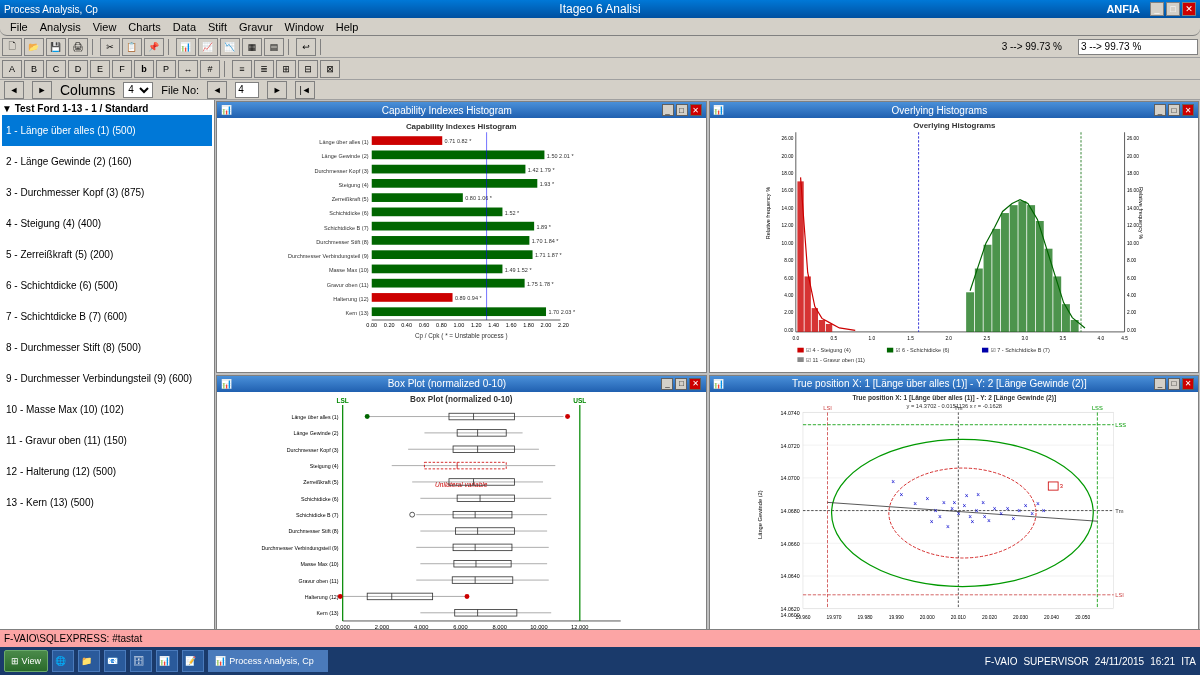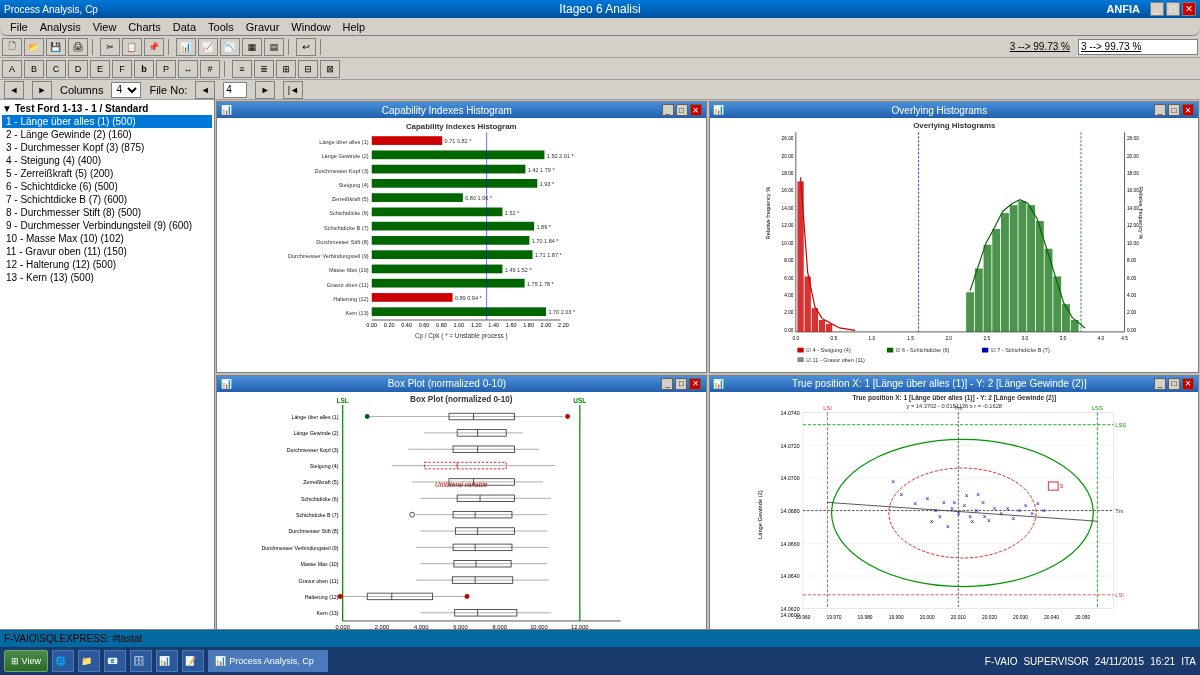--- a/index.html
+++ b/index.html
@@ -91,21 +91,21 @@
     .columns-bar {
       background: #d4d0c8;
       height: 20px;
       display: flex;
       align-items: center;
       padding: 0 4px;
       font-size: 11px;
       border-bottom: 1px solid #a0a0a0;
       gap: 8px;
     }
-    .col-label { font-size: 11px; }
+    .col-label { font-size: 14px; }
     .col-select {
       height: 16px;
       background: white;
       border: 1px solid #808080;
       font-size: 10px;
       width: 30px;
     }
 
     
     .sidebar {
@@ -116,21 +116,21 @@
       overflow-y: auto;
       font-size: 10px;
       padding: 2px;
     }
     .tree-root {
       font-weight: bold;
       font-size: 10px;
       padding: 1px 0;
     }
     .tree-item {
-      padding: 1px 4px;
+      padding: 10px 4px;
       cursor: pointer;
       white-space: nowrap;
     }
     .tree-item.selected { background: #0078d7; color: white; }
 
     
     .charts-area {
       flex: 1;
       display: grid;
       grid-template-columns: 1fr 1fr;
@@ -224,21 +224,21 @@
     <div class="title-bar-btn" style="background:#cc0000;color:white;">✕</div>
   </div>
 </div>
 
 <div class="menu-bar">
   <span class="menu-item">File</span>
   <span class="menu-item">Analysis</span>
   <span class="menu-item">View</span>
   <span class="menu-item">Charts</span>
   <span class="menu-item">Data</span>
-  <span class="menu-item">Tools</span>
+  <span class="menu-item">Stift</span>
   <span class="menu-item">Gravur</span>
   <span class="menu-item">Window</span>
   <span class="menu-item">Help</span>
 </div>
 
 <div class="toolbar-row">
   <div class="tb-btn">🗋</div>
   <div class="tb-btn">📂</div>
   <div class="tb-btn">💾</div>
   <div class="tb-btn">🖨</div>
@@ -248,21 +248,21 @@
   <div class="tb-btn">📌</div>
   <div class="tb-separator"></div>
   <div class="tb-btn">📊</div>
   <div class="tb-btn">📈</div>
   <div class="tb-btn">📉</div>
   <div class="tb-btn">▦</div>
   <div class="tb-btn">▤</div>
   <div class="tb-separator"></div>
   <div class="tb-btn">↩</div>
   <div class="tb-separator"></div>
-  <div style="margin-left:auto; display:flex; align-items:center; gap:8px; font-size:10px;text-decoration:underline;">
+  <div style="margin-left:auto; display:flex; align-items:center; gap:16px; font-size:10px;">
     <span>3 --&gt; 99.73 %</span>
     <input class="tb-input" style="width: 120px;" value="3 --&gt; 99.73 %">
   </div>
 </div>
 
 <div class="toolbar-row">
   <div class="tb-btn">A</div>
   <div class="tb-btn">B</div>
   <div class="tb-btn">C</div>
   <div class="tb-btn">D</div>
@@ -744,15 +744,15 @@
   </div>
   <div class="sys-tray">
     <span>F-VAIO</span>
     <span>SUPERVISOR</span>
     <span>24/11/2015</span>
     <span>16:21</span>
     <span>ITA</span>
   </div>
 </div>
 
-<div style="position:absolute; bottom:28px; left:0; right:0; height:18px; background:#0369a1; border-top:1px solid #808080; display:flex; align-items:center; padding:0 4px; font-size:10px; gap:8px;">
+<div style="position:absolute; bottom:28px; left:0; right:0; height:18px; background:#fca5a5; border-top:1px solid #808080; display:flex; align-items:center; padding:0 4px; font-size:10px; gap:8px;">
   <span>F-VAIO\SQLEXPRESS: #tastat</span>
 </div>
 
 </body></html>

